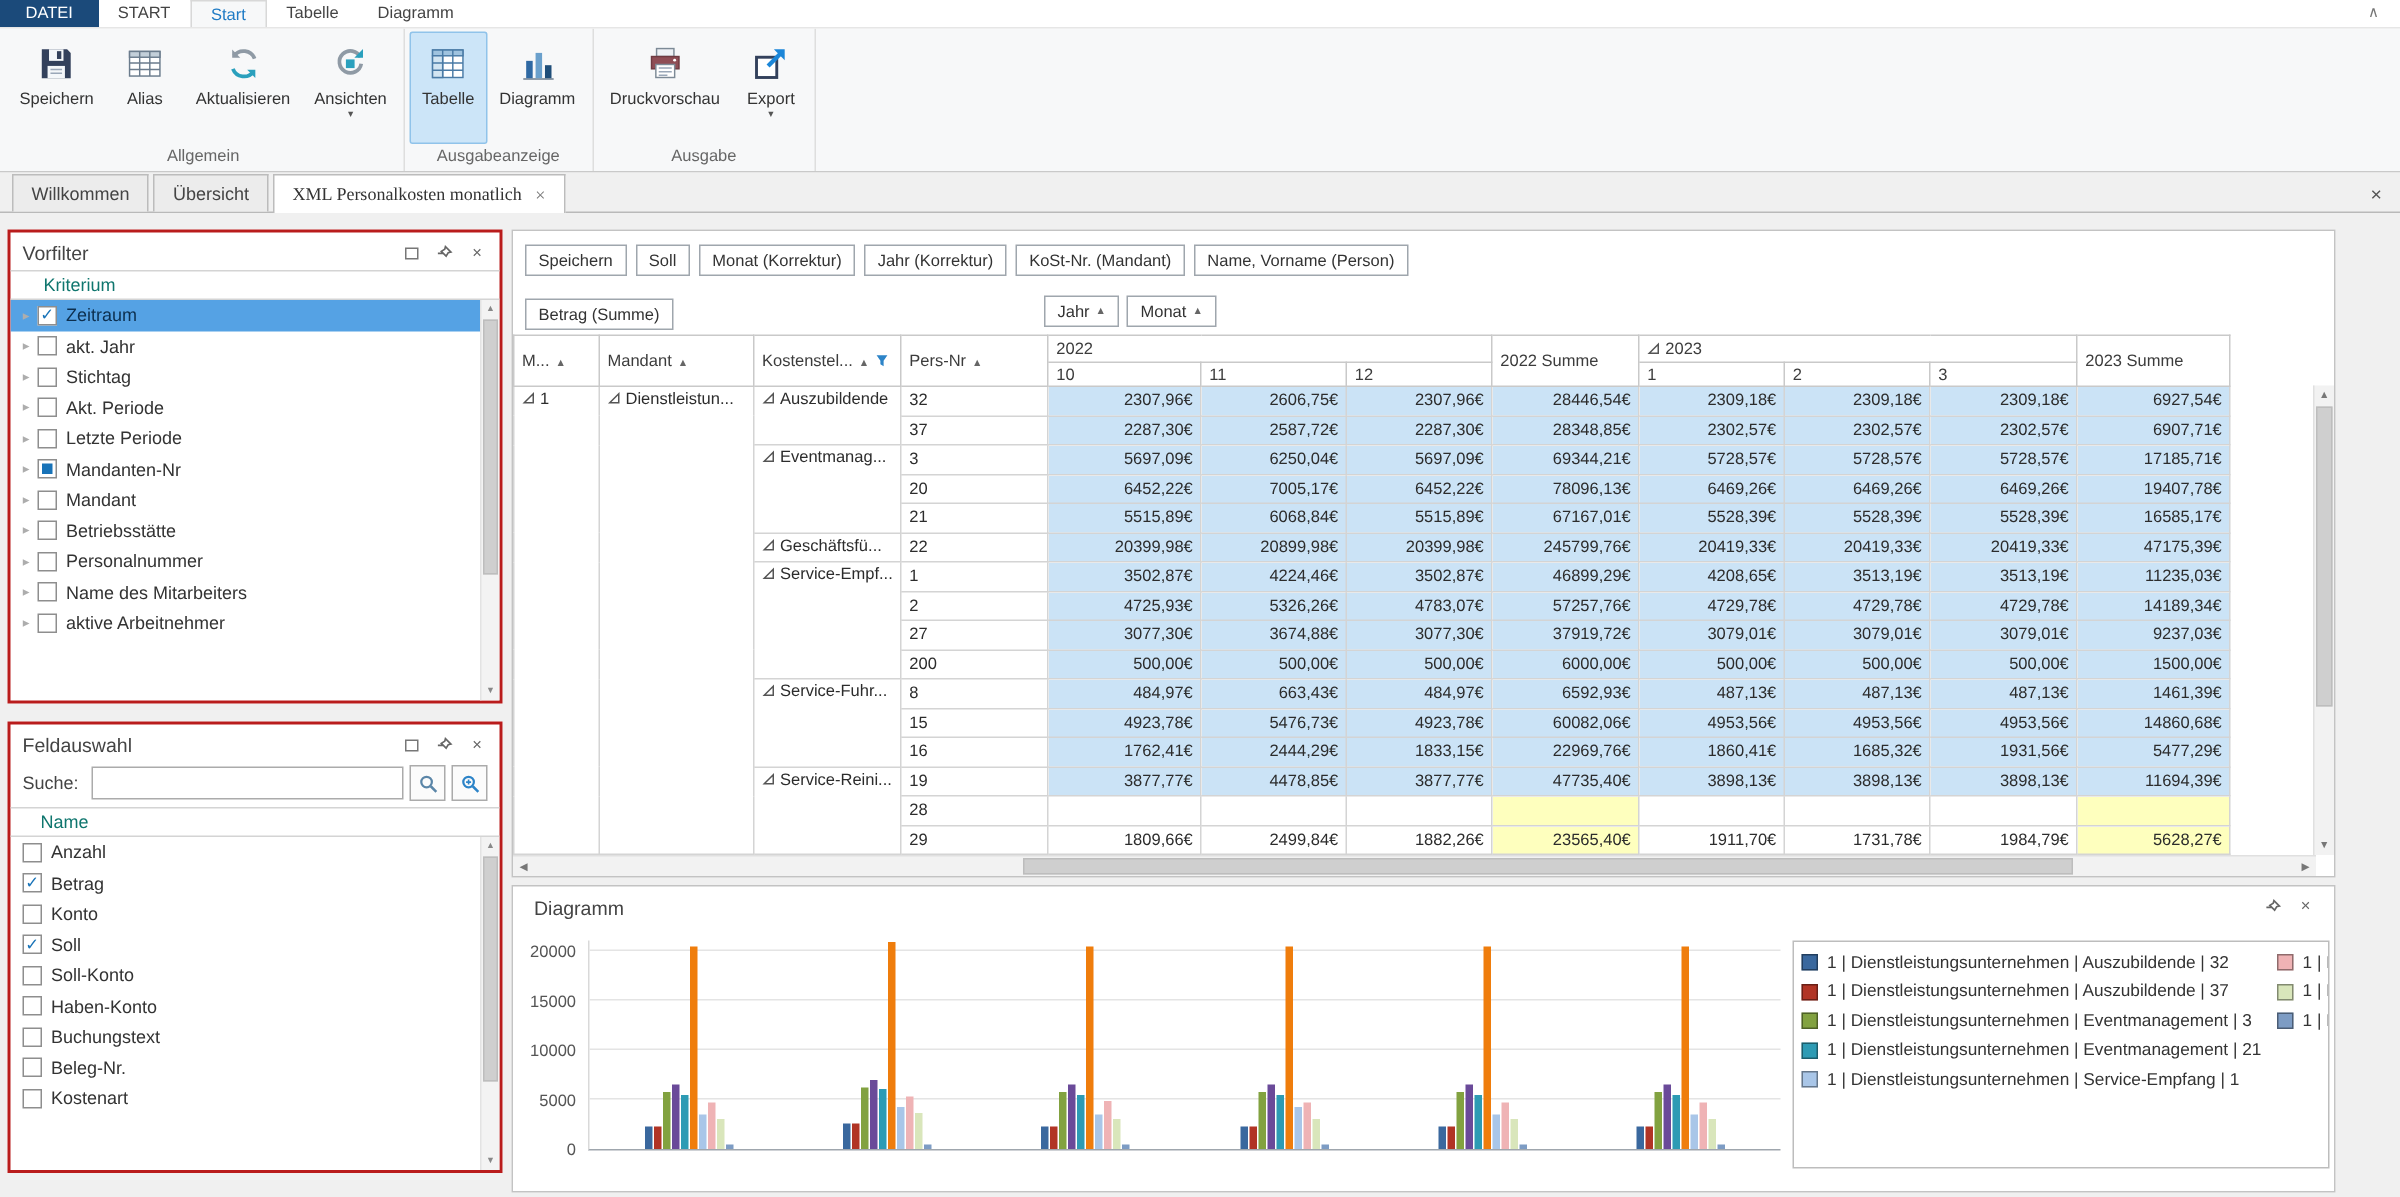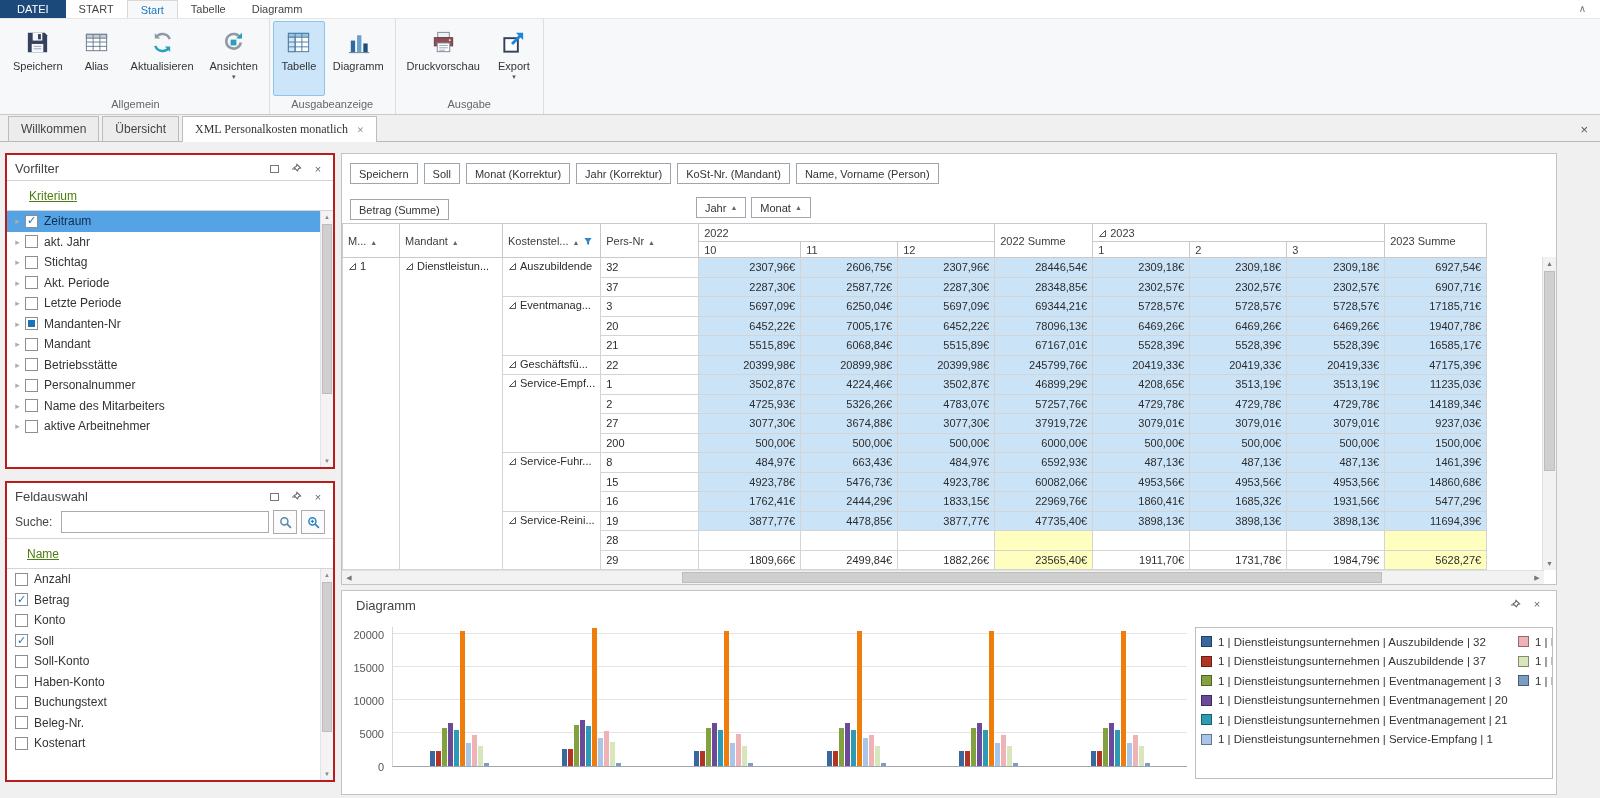--- a/index.html
+++ b/index.html
@@ -43,21 +43,21 @@
   .combo { height:22px; border:1px solid #ababab; background:#fff; display:flex; align-items:center; font-size:12px; padding-left:5px; }
   .combo .val { flex:1; overflow:hidden; white-space:nowrap; }
   .combo .dd { width:17px; align-self:stretch; border-left:1px solid #d6d6d6; background:#f3f3f3; display:flex; align-items:center; justify-content:center; font-size:7px; color:#555; }
   .sbtn { width:24px; height:24px; border:1px solid #ababab; background:#fbfbfb; display:flex; align-items:center; justify-content:center; font-size:14px; color:#444; }
   .textbox { height:22px; border:1px solid #ababab; background:#fff; font:inherit; padding:0 4px; }
 
   .vf-controls { display:flex; gap:4px; padding:2px 8px 6px; align-items:center; }
   .fs-row { display:flex; gap:4px; padding:2px 8px 4px; align-items:center; font-size:12px; color:#444; }
   .fs-row .lbl { width:42px; }
 
-  .grid-header { height:31px; border-top:1px solid #d4d4d4; border-bottom:1px solid #d4d4d4; display:flex; align-items:center; padding-left:22px; color:#4d7c0f; font-size:12px;text-decoration:underline; }
+  .grid-header { height:20px; border-top:1px solid #d4d4d4; border-bottom:1px solid #d4d4d4; display:flex; align-items:center; padding-left:22px; color:#0f766e; font-size:12px; }
   .check-list { flex:1; position:relative; overflow:hidden; }
   .list-rows { position:absolute; left:0; top:0; right:13px; }
   .check-row { height:20.5px; display:flex; align-items:center; padding-left:3px; font-size:12px; color:#333; }
   .check-row.selected { background:#55a2e4; color:#0d2f4e; }
   .check-row.no-exp { padding-left:8px; }
   .expander { width:15px; color:#adadad; font-size:9px; text-align:center; }
   .cb { width:13px; height:13px; border:1px solid #8e8e8e; background:#fff; display:flex; align-items:center; justify-content:center; margin-right:6px; flex:0 0 13px; }
   .cb.checked::after { content:"✓"; color:#1873b8; font-size:11px; font-weight:bold; margin-top:-1px; }
   .cb.partial::after { content:""; width:7px; height:7px; background:#1873b8; display:block; }
   .list-scroll { position:absolute; right:0; top:0; bottom:0; width:13px; background:#f3f3f3; border-left:1px solid #e3e3e3; }
@@ -828,24 +828,20 @@
               </div>
               <div class="lrow">
                 <span class="swatch" style="background: rgb(177, 52, 37);"></span>
                 <span>1 | Dienstleistungsunternehmen | Auszubildende | 37</span>
               </div>
               <div class="lrow">
                 <span class="swatch" style="background: rgb(130, 162, 64);"></span>
                 <span>1 | Dienstleistungsunternehmen | Eventmanagement | 3</span>
               </div>
               <div class="lrow">
-                <span class="swatch" style="background: rgb(106, 74, 153);"></span>
-                <span>1 | Dienstleistungsunternehmen | Eventmanagement | 20</span>
-              </div>
-              <div class="lrow">
                 <span class="swatch" style="background: rgb(45, 155, 180);"></span>
                 <span>1 | Dienstleistungsunternehmen | Eventmanagement | 21</span>
               </div>
               <div class="lrow">
                 <span class="swatch" style="background: rgb(169, 198, 232);"></span>
                 <span>1 | Dienstleistungsunternehmen | Service-Empfang | 1</span>
               </div>
             </div>
           <div class="lcol2">
               <div class="lrow">

